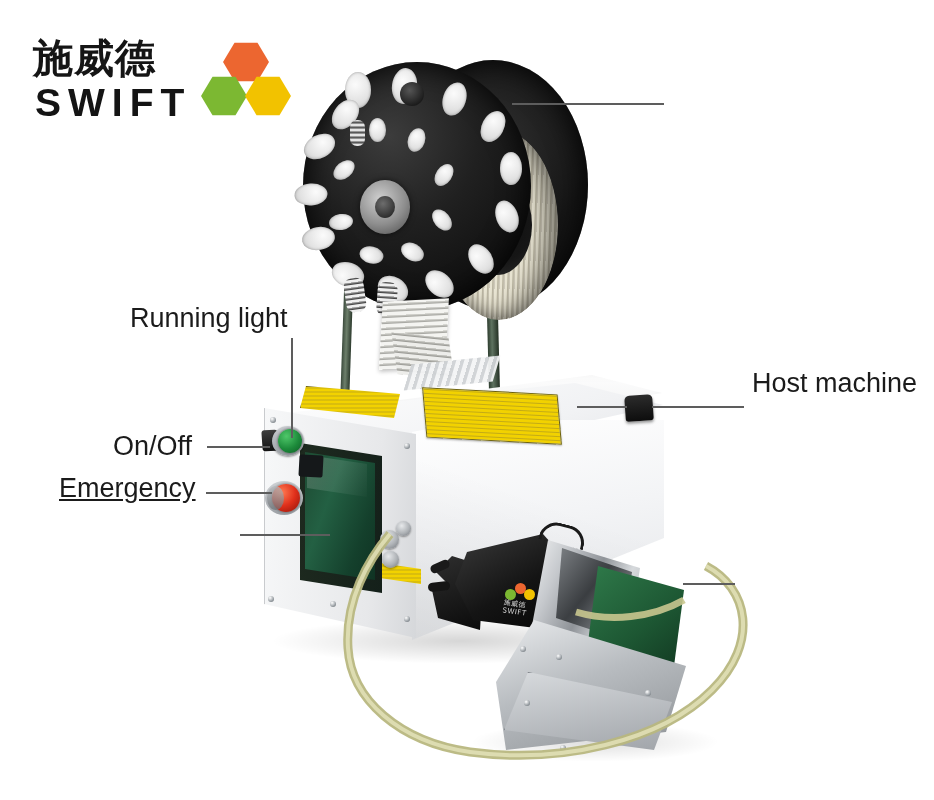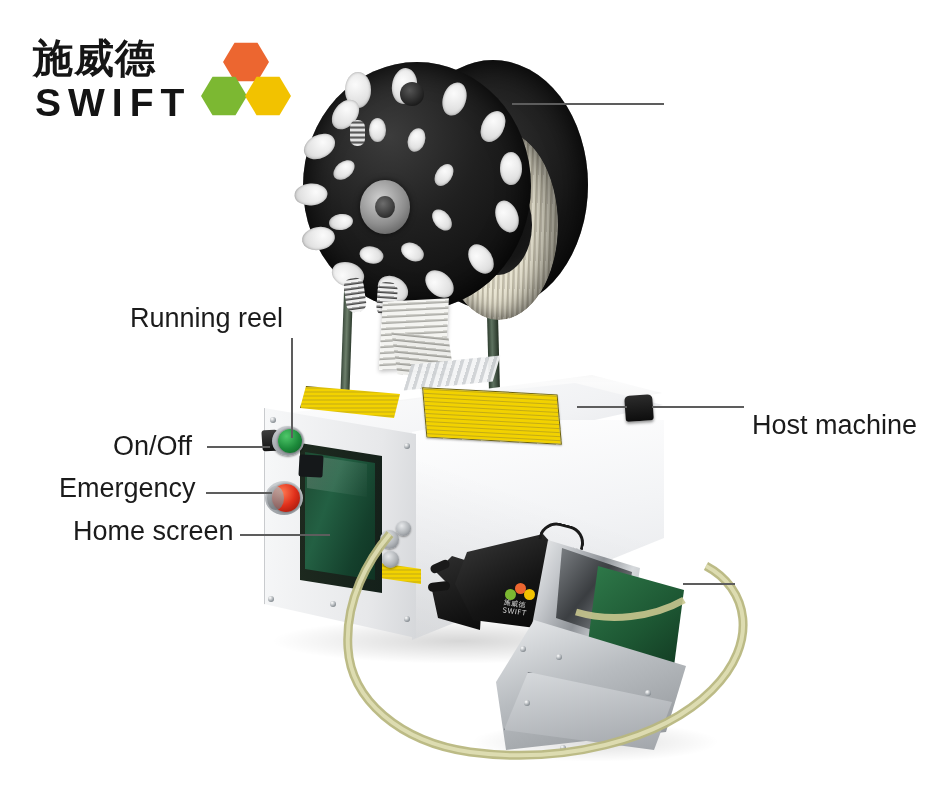--- a/index.html
+++ b/index.html
@@ -446,29 +446,28 @@
       <path d="M 390 534 C 368 560, 345 600, 348 648 C 351 700, 400 742, 470 752 C 560 764, 660 742, 712 690 C 760 642, 748 588, 706 566" fill="none" stroke="#e3e2b8" stroke-width="4" opacity="0.85"></path>
       <path d="M 576 612 C 610 622, 652 618, 684 600" fill="none" stroke="#c9c78f" stroke-width="7" opacity="0.9"></path>
     </svg>
 
   </div>
 
   <div class="leader h" style="left:512px;top:103px;width:152px;"></div>
 
   <div class="leader h" style="left:577px;top:406px;width:50px;"></div>
   <div class="leader h" style="left:652px;top:406px;width:92px;"></div>
-  <div class="callout" style="left:752px;top:410px;">Host machine</div>
+  <div class="callout" style="left:752px;top:368px;">Host machine</div>
 
   <div class="leader h" style="left:683px;top:583px;width:52px;"></div>
 
-  <div class="callout" style="left:130px;top:303px;">Running reel</div>
+  <div class="callout" style="left:130px;top:303px;">Running light</div>
   <div class="leader v" style="left:291px;top:338px;height:100px;"></div>
 
   <div class="callout" style="left:113px;top:431px;">On/Off</div>
   <div class="leader h" style="left:207px;top:446px;width:63px;"></div>
 
-  <div class="callout" style="left:59px;top:473px;">Emergency</div>
+  <div class="callout" style="left:59px;top:473px;text-decoration:underline;">Emergency</div>
   <div class="leader h" style="left:206px;top:492px;width:66px;"></div>
 
-  <div class="callout" style="left:73px;top:516px;">Home screen</div>
   <div class="leader h" style="left:240px;top:534px;width:90px;"></div>
 
 </div>
 
 </body></html>

